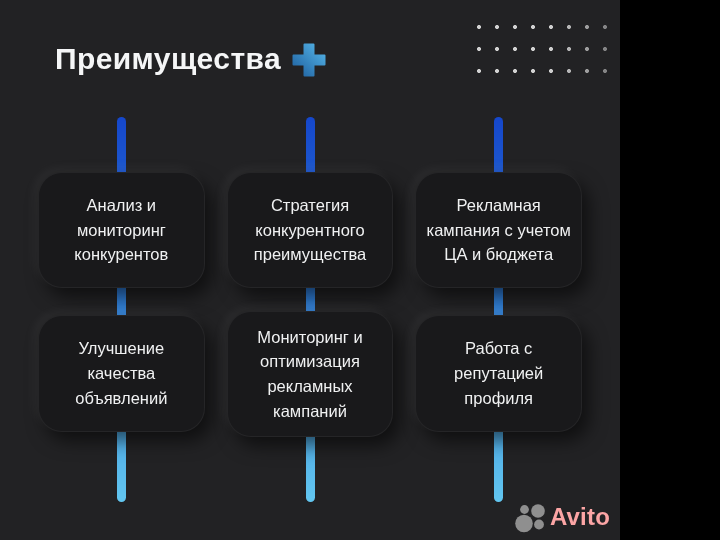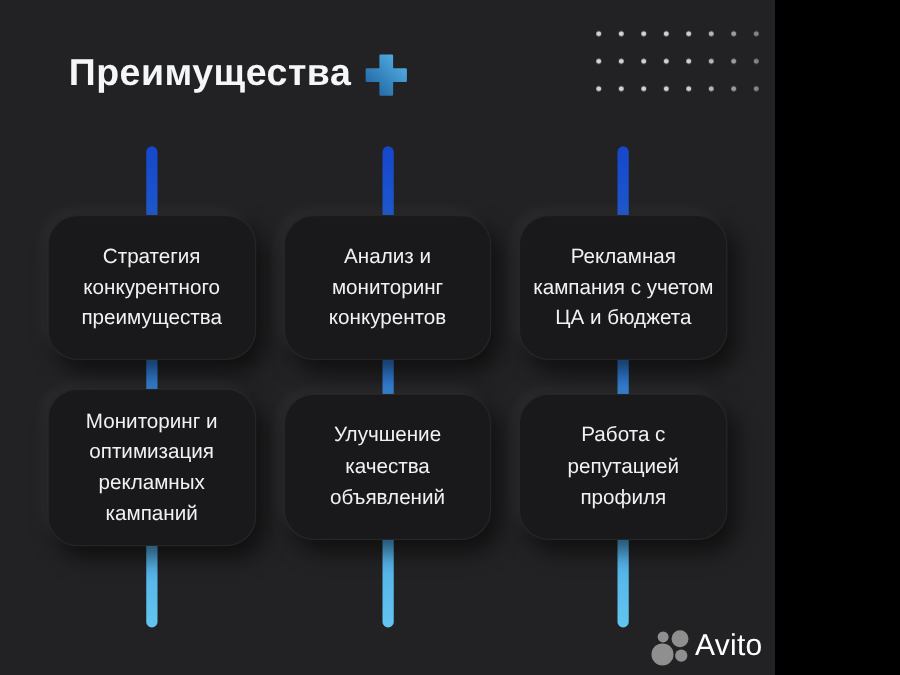--- a/index.html
+++ b/index.html
@@ -69,23 +69,23 @@
   .row2{top:198px;height:117px;}
   .row2-tall{top:194px;height:126px;}
 
   
   .watermark{
     position:absolute;right:10px;bottom:6px;
     display:flex;align-items:center;gap:3px;
   }
   .avito-circles{width:34px;height:34px;display:block;}
   .watermark-text{
-    color:#ffffff;
+    color:#fca5a5;
     font-size:24px;
-    font-weight:400;
+    font-weight:700;
     letter-spacing:.2px;
   }
 </style>
 </head>
 <body>
 
 <div class="slide">
 
   <div class="header">
     <div class="title">Преимущества</div>
@@ -99,37 +99,37 @@
       <path d="M13.5 2.5 h9 v11 h11 v9 h-11 v11 h-9 v-11 h-11 v-9 h11 z" fill="url(#plusg)" stroke="url(#plusg)" stroke-width="2" stroke-linejoin="round"></path>
     </svg>
   </div>
 
   <div class="dot-grid"></div>
 
   <div class="board">
 
     <div class="col">
       <div class="connector-line"></div>
+      <div class="card row1">Анализ и
+мониторинг
+конкурентов</div>
+      <div class="card row2">Улучшение
+качества
+объявлений</div>
+    </div>
+
+    <div class="col">
+      <div class="connector-line"></div>
       <div class="card row1">Стратегия
 конкурентного
 преимущества</div>
       <div class="card row2-tall">Мониторинг и
 оптимизация
 рекламных
 кампаний</div>
-    </div>
-
-    <div class="col">
-      <div class="connector-line"></div>
-      <div class="card row1">Анализ и
-мониторинг
-конкурентов</div>
-      <div class="card row2">Улучшение
-качества
-объявлений</div>
     </div>
 
     <div class="col">
       <div class="connector-line"></div>
       <div class="card row1">Рекламная
 кампания с учетом
 ЦА и бюджета</div>
       <div class="card row2">Работа с
 репутацией
 профиля</div>

